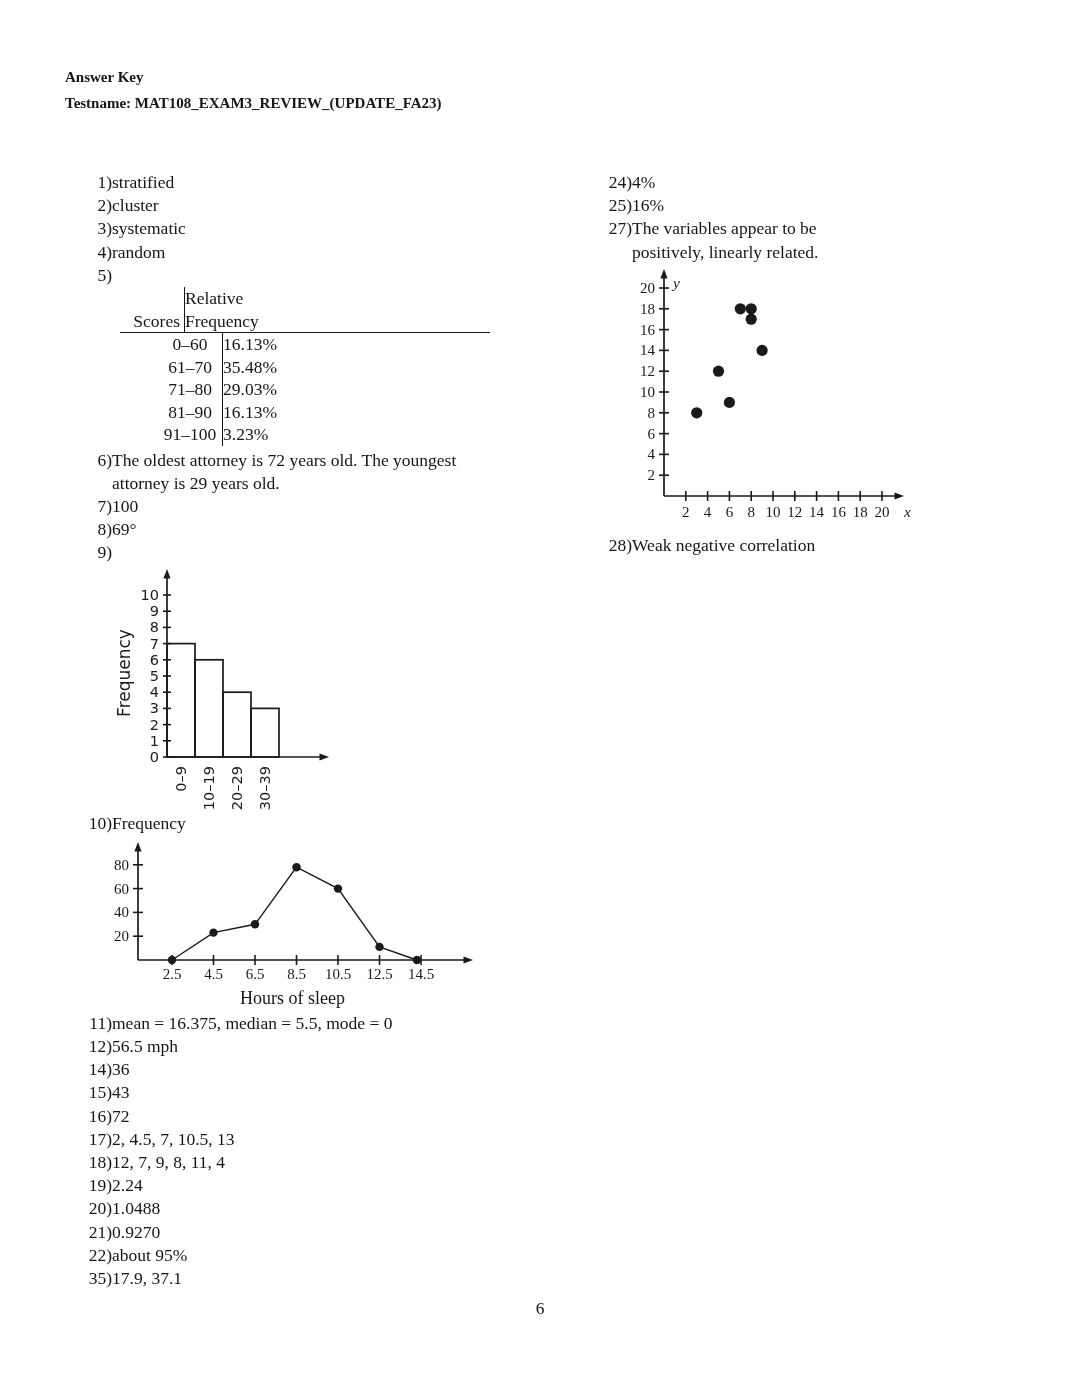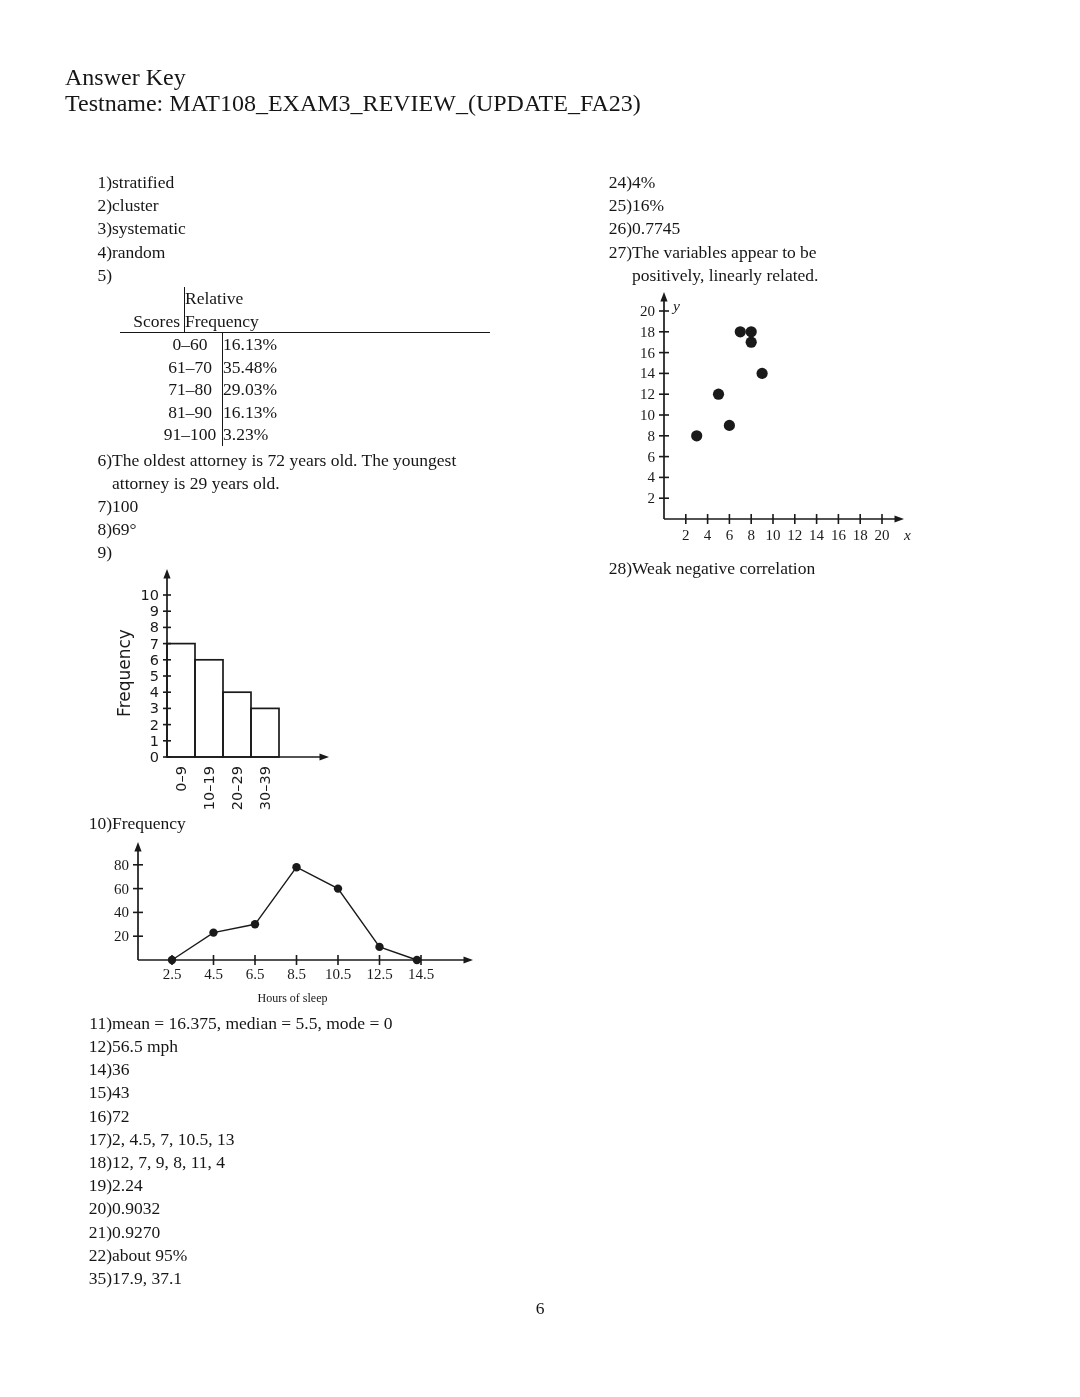--- a/index.html
+++ b/index.html
@@ -1,41 +1,41 @@
 <!DOCTYPE html>
 <html><head>
 <meta charset="utf-8">
 <style>
   * { margin:0; padding:0; box-sizing:border-box; }
   html,body { background:#fff; }
   body { width:1080px; height:1397px; position:relative; font-family:"Liberation Serif",serif; color:#161616; overflow:hidden; }
   .page { position:absolute; inset:0; background:#fff; }
 
-  .hdr { position:absolute; left:65px; top:64px; font-size:24px; line-height:26px; }
+  .hdr { position:absolute; left:65px; top:64px; font-size:15px; line-height:26px;font-weight:bold; }
 
   .col-left  { position:absolute; left:80px;  top:171px; width:410px; }
   .col-right { position:absolute; left:600px; top:171px; width:330px; }
 
   .ans { display:flex; font-size:17.5px; line-height:23.2px; }
   .ans .num { flex:0 0 32px; width:32px; text-align:right; }
   .ans .txt { }
   .col-right .ans .txt { max-width:245px; }
 
   .freq-table { margin:0 0 3px 40px; font-size:17.5px; }
   .ft-head { display:flex; align-items:flex-end; border-bottom:1.7px solid #161616; }
   .ft-row  { display:flex; }
   .ft-c1 { width:64px;  text-align:right;  padding-right:4px; line-height:22.5px; }
   .ft-c2 { width:100px; text-align:left; border-left:1.7px solid #161616; line-height:22.5px; }
   .ft-row .ft-c1 { text-align:center; padding-right:0;margin-left:38px; }
 
   .chart { display:block; }
   #hist9   { margin:2px 0 0 20px; }
   #line10  { margin:1px 0 0 20px; }
   #scatter27 { margin:2px 0 4px 22px; }
-  .xlab { margin-left:20px; width:385px; text-align:center; font-size:12px; line-height:24px; margin-bottom:2px; }
+  .xlab { margin-left:20px; width:385px; text-align:center; font-size:18px; line-height:24px; margin-bottom:2px; }
 
   .pageno { position:absolute; top:1298px; left:0; width:1080px; text-align:center; font-size:17.5px; }
 </style>
 </head>
 <body>
 
 <div class="page">
 
   <div class="hdr">
     <div>Answer Key</div>
@@ -228,21 +228,21 @@
         <div class="ans">
           <span class="num">18)</span>
           <span class="txt">12, 7, 9, 8, 11, 4</span>
         </div>
         <div class="ans">
           <span class="num">19)</span>
           <span class="txt">2.24</span>
         </div>
         <div class="ans">
           <span class="num">20)</span>
-          <span class="txt">0.9032</span>
+          <span class="txt">1.0488</span>
         </div>
         <div class="ans">
           <span class="num">21)</span>
           <span class="txt">0.9270</span>
         </div>
         <div class="ans">
           <span class="num">22)</span>
           <span class="txt">about 95%</span>
         </div>
         <div class="ans">
@@ -254,24 +254,20 @@
 
   <div class="col-right">
     <div id="ans-24-27">
         <div class="ans">
           <span class="num">24)</span>
           <span class="txt">4%</span>
         </div>
         <div class="ans">
           <span class="num">25)</span>
           <span class="txt">16%</span>
-        </div>
-        <div class="ans">
-          <span class="num">26)</span>
-          <span class="txt">0.7745</span>
         </div>
         <div class="ans">
           <span class="num">27)</span>
           <span class="txt">The variables appear to be positively, linearly related.</span>
         </div>
       </div>
 
     <svg id="scatter27" class="chart" viewBox="0 0 292 264" width="292" height="264">
         <line x1="42" y1="230" x2="42" y2="6" stroke="#1a1a1a" stroke-width="1.7"></line>
         <polygon points="42.0,3.0,45.6,12.5,38.4,12.5" fill="#1a1a1a"></polygon>

